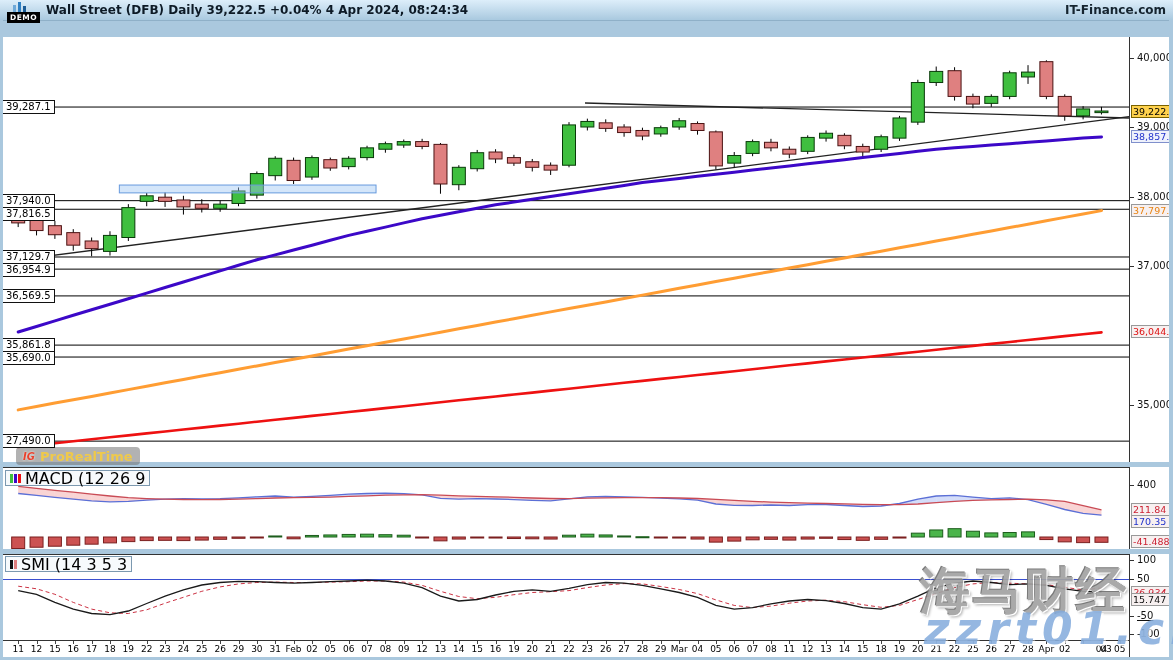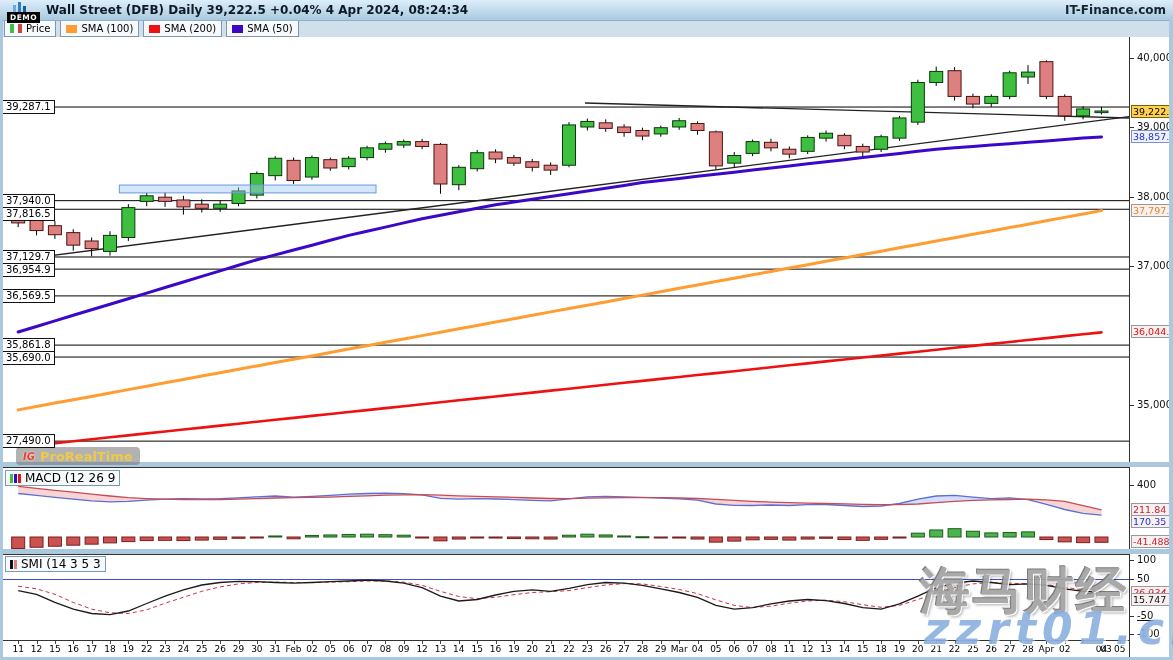--- a/index.html
+++ b/index.html
@@ -27,21 +27,21 @@
   .edge{position:absolute;background:#aac8de;z-index:11;}
   .ax-lab{position:absolute;left:7px;white-space:nowrap;}
   .ax-tick{position:absolute;left:0;width:4px;height:1px;background:#333;}
   .vbox{position:absolute;left:1px;width:35px;border:1px solid #999;background:#f7f0f0;font-size:9.5px;line-height:11px;padding:0 1px;white-space:nowrap;z-index:5;}
   .vbox.last{background:#ffd24d;border-color:#7a6200;color:#000;}
   .vbox.sma50{color:#2233cc;border-color:#8090cc;background:#eef1fb;}
   .vbox.sma100{color:#e88312;}
   .vbox.sma200{color:#dd1111;}
   #leftlabels{position:absolute;left:2px;top:0;width:80px;height:660px;z-index:7;pointer-events:none;}
   .pl-box{position:absolute;left:0;background:#fff;border:1px solid #111;font-size:10px;line-height:12px;padding:0 3px;color:#000;white-space:nowrap;}
-  .plabel{position:absolute;display:inline-flex;gap:4px;align-items:center;border:1px solid #7c99b0;background:#f7fafc;height:14px;padding:0 4px;font-size:12px;color:#000;z-index:6;white-space:nowrap;}
+  .plabel{position:absolute;display:inline-flex;gap:4px;align-items:center;border:1px solid #7c99b0;background:#f7fafc;height:14px;padding:0 4px;font-size:16px;color:#000;z-index:6;white-space:nowrap;}
   .plabel .bars{display:inline-flex;gap:1px;align-items:flex-end;height:9px;}
   .plabel .bars i{display:block;width:3px;height:9px;}
   .xlab{position:absolute;top:3px;font-size:9px;color:#000;width:26px;text-align:center;}
   .xtick{position:absolute;top:0;width:1px;height:3px;background:#444;}
   .prt{position:absolute;left:16px;top:447px;height:18px;display:inline-flex;align-items:center;gap:5px;padding:0 7px;background:rgba(115,115,115,.55);border-radius:4px;z-index:6;}
   .prt .ig{color:#e8412c;font-weight:800;font-style:italic;font-size:10px;text-shadow:0 0 2px #fff;}
   .prt .nm{color:#efc94a;font-weight:bold;font-size:13px;}
   .wm-cn{position:absolute;left:920px;top:558px;font-size:50px;font-weight:800;letter-spacing:2px;color:#a2a2a2;opacity:.92;text-shadow:1px 1px 0 #fff,-1px -1px 0 #6f6f6f,2px 2px 3px rgba(0,0,0,.35);z-index:20;white-space:nowrap;}
   .wm-url{position:absolute;left:924px;top:603px;font-size:44px;font-weight:800;font-style:italic;letter-spacing:6px;color:rgba(130,170,220,.85);text-shadow:2px 2px 0 rgba(255,255,255,.65);z-index:21;white-space:nowrap;}
 </style>
@@ -52,34 +52,20 @@
   <div class="header">
     <div class="app-icon">
         <i></i>
         <i></i>
         <i></i>
       </div>
     <div class="title">Wall Street (DFB) Daily 39,222.5 +0.04% 4 Apr 2024, 08:24:34</div>
     <div class="brand">IT-Finance.com</div>
   </div>
   <div class="demo">DEMO</div>
-  <div class="legendrow" id="legendrow"><div class="lbox">
-        <span class="mini" style="background: rgb(63, 191, 63);"></span>
-        <span class="mini" style="background: rgb(204, 68, 68);"></span>
-        <span>Price</span>
-      </div><div class="lbox">
-        <span class="swatch" style="background: rgb(255, 157, 51);"></span>
-        <span>SMA (100)</span>
-      </div><div class="lbox">
-        <span class="swatch" style="background: rgb(238, 17, 17);"></span>
-        <span>SMA (200)</span>
-      </div><div class="lbox">
-        <span class="swatch" style="background: rgb(60, 8, 200);"></span>
-        <span>SMA (50)</span>
-      </div></div>
 
   <div class="panel" id="main-panel"><svg width="1126" height="425">
         <line x1="0" y1="70.0465500000001" x2="1126" y2="70.0465500000001" stroke="#000" stroke-width="1"></line>
         <line x1="0" y1="163.67000000000002" x2="1126" y2="163.67000000000002" stroke="#000" stroke-width="1"></line>
         <line x1="0" y1="172.25325" x2="1126" y2="172.25325" stroke="#000" stroke-width="1"></line>
         <line x1="0" y1="219.98585000000026" x2="1126" y2="219.98585000000026" stroke="#000" stroke-width="1"></line>
         <line x1="0" y1="232.1344499999999" x2="1126" y2="232.1344499999999" stroke="#000" stroke-width="1"></line>
         <line x1="0" y1="258.91975" x2="1126" y2="258.91975" stroke="#000" stroke-width="1"></line>
         <line x1="0" y1="308.1048999999998" x2="1126" y2="308.1048999999998" stroke="#000" stroke-width="1"></line>
         <line x1="0" y1="320.045" x2="1126" y2="320.045" stroke="#000" stroke-width="1"></line>

